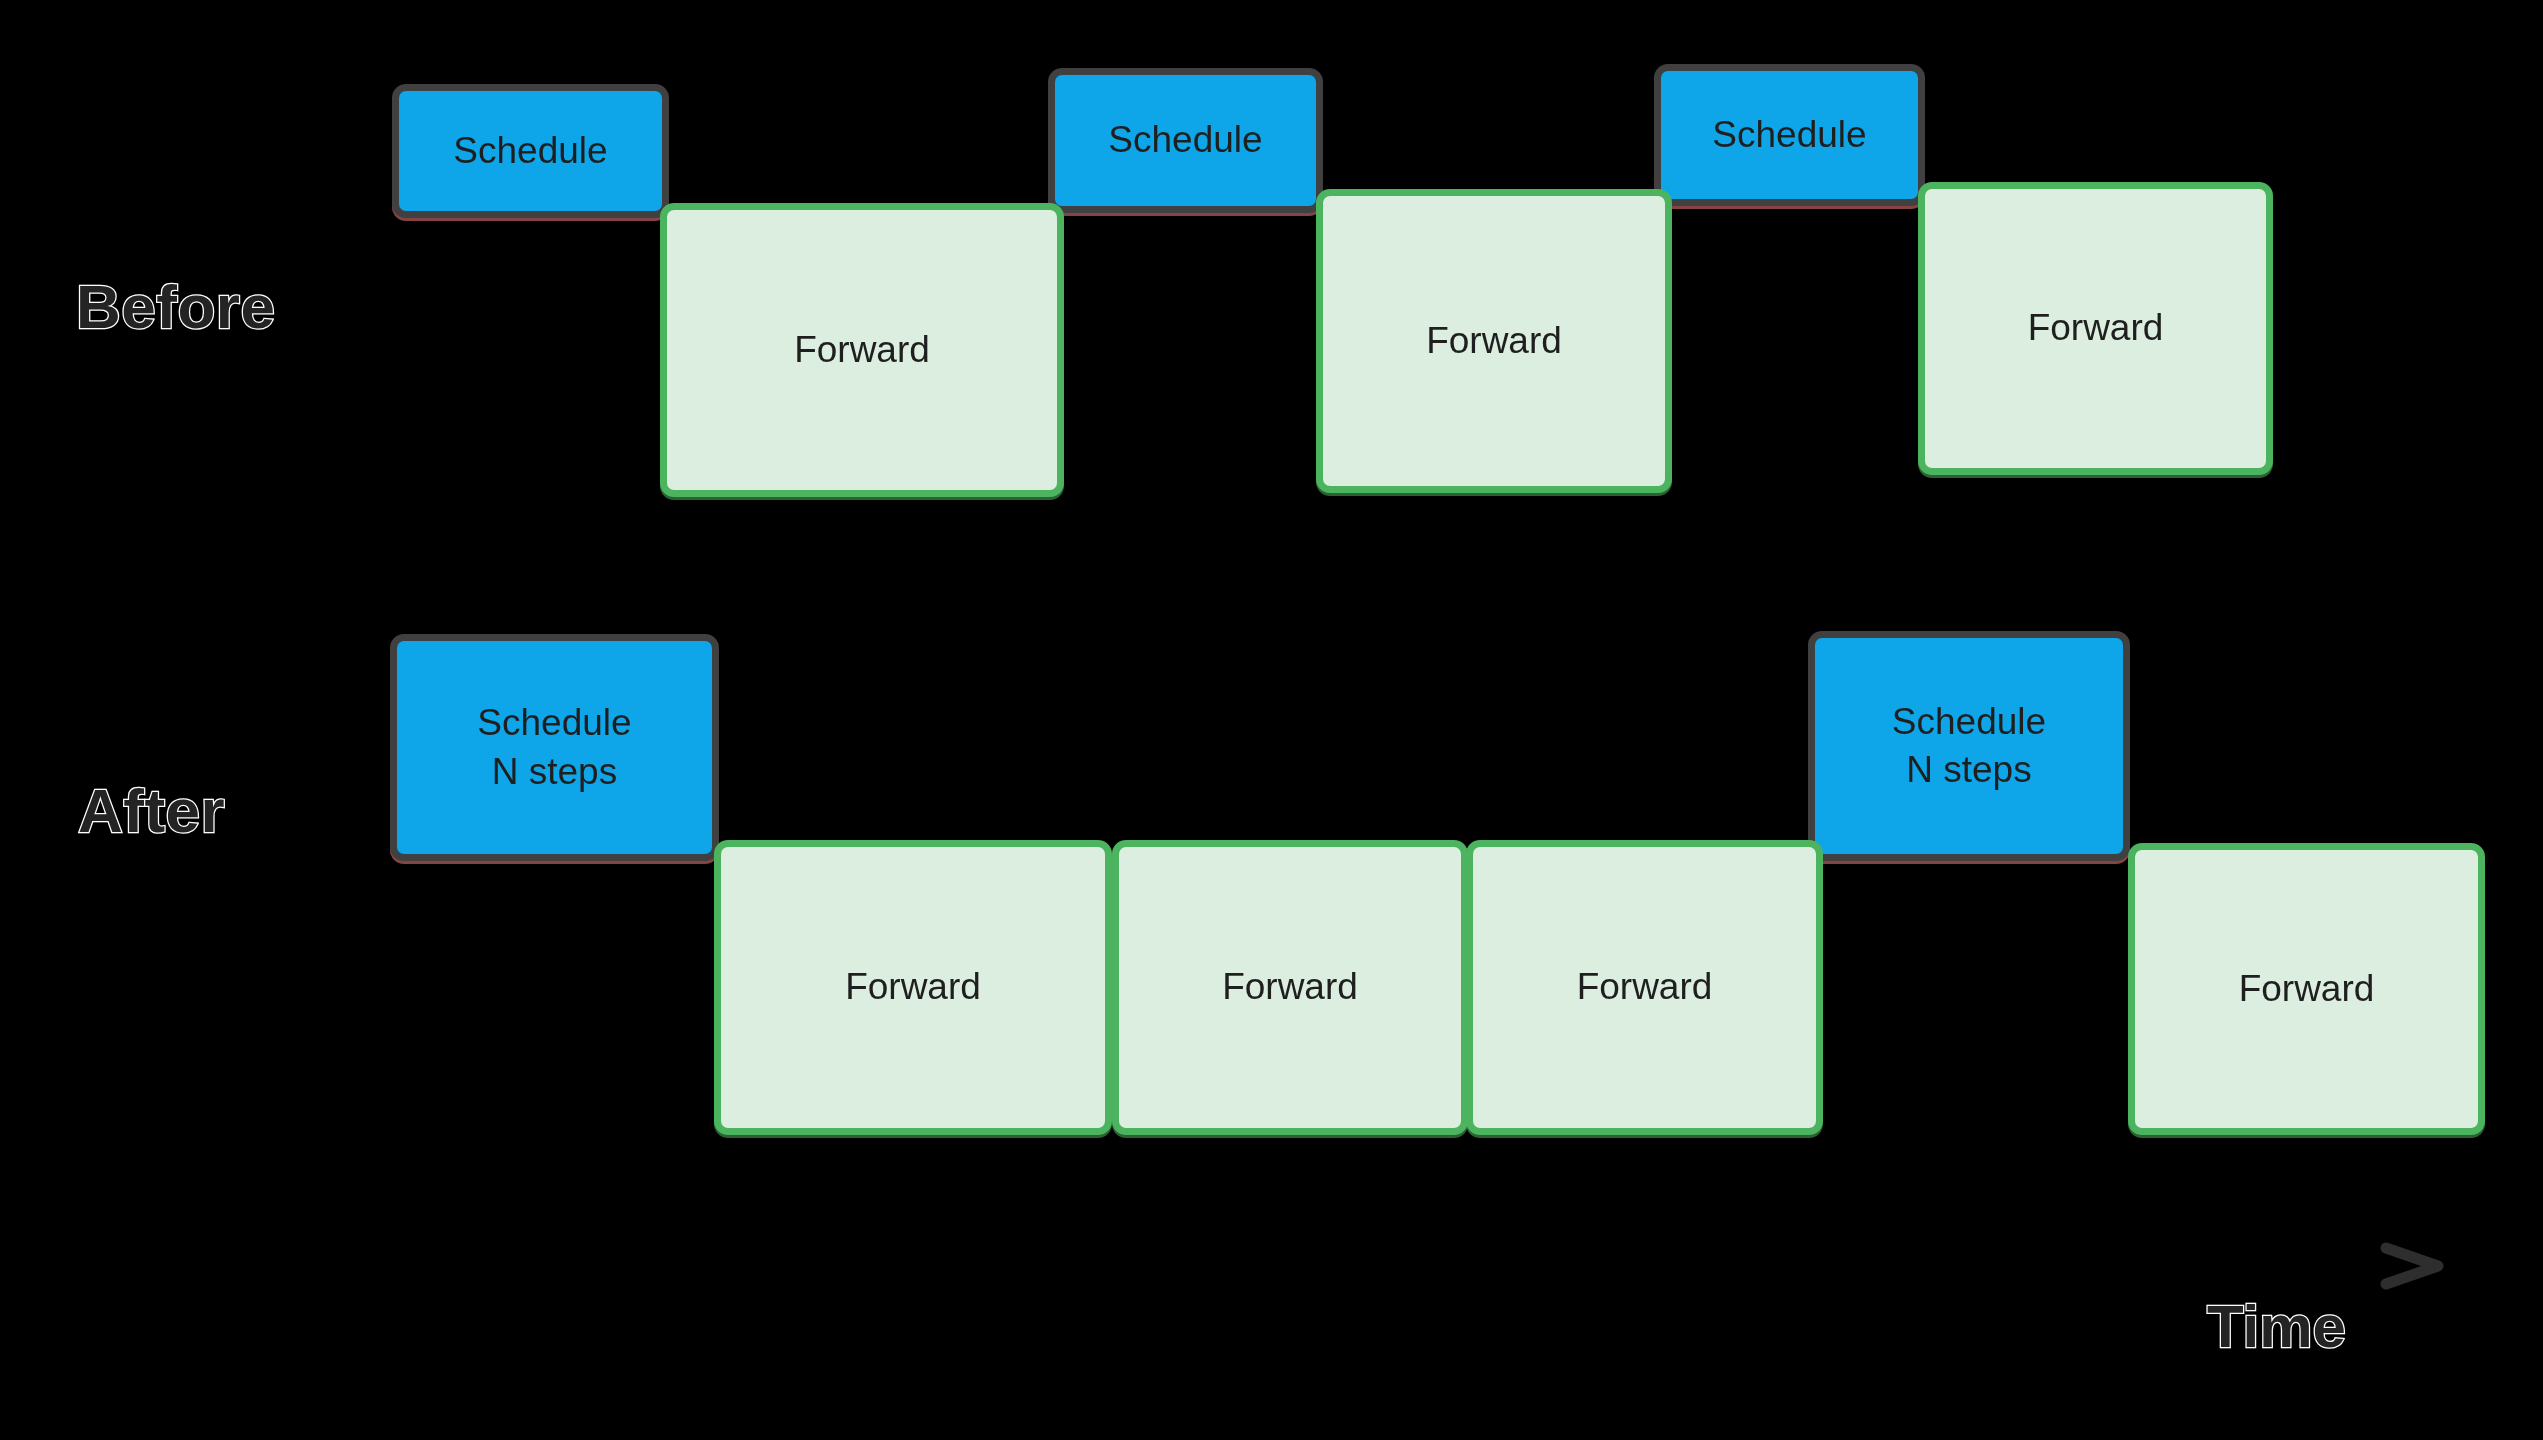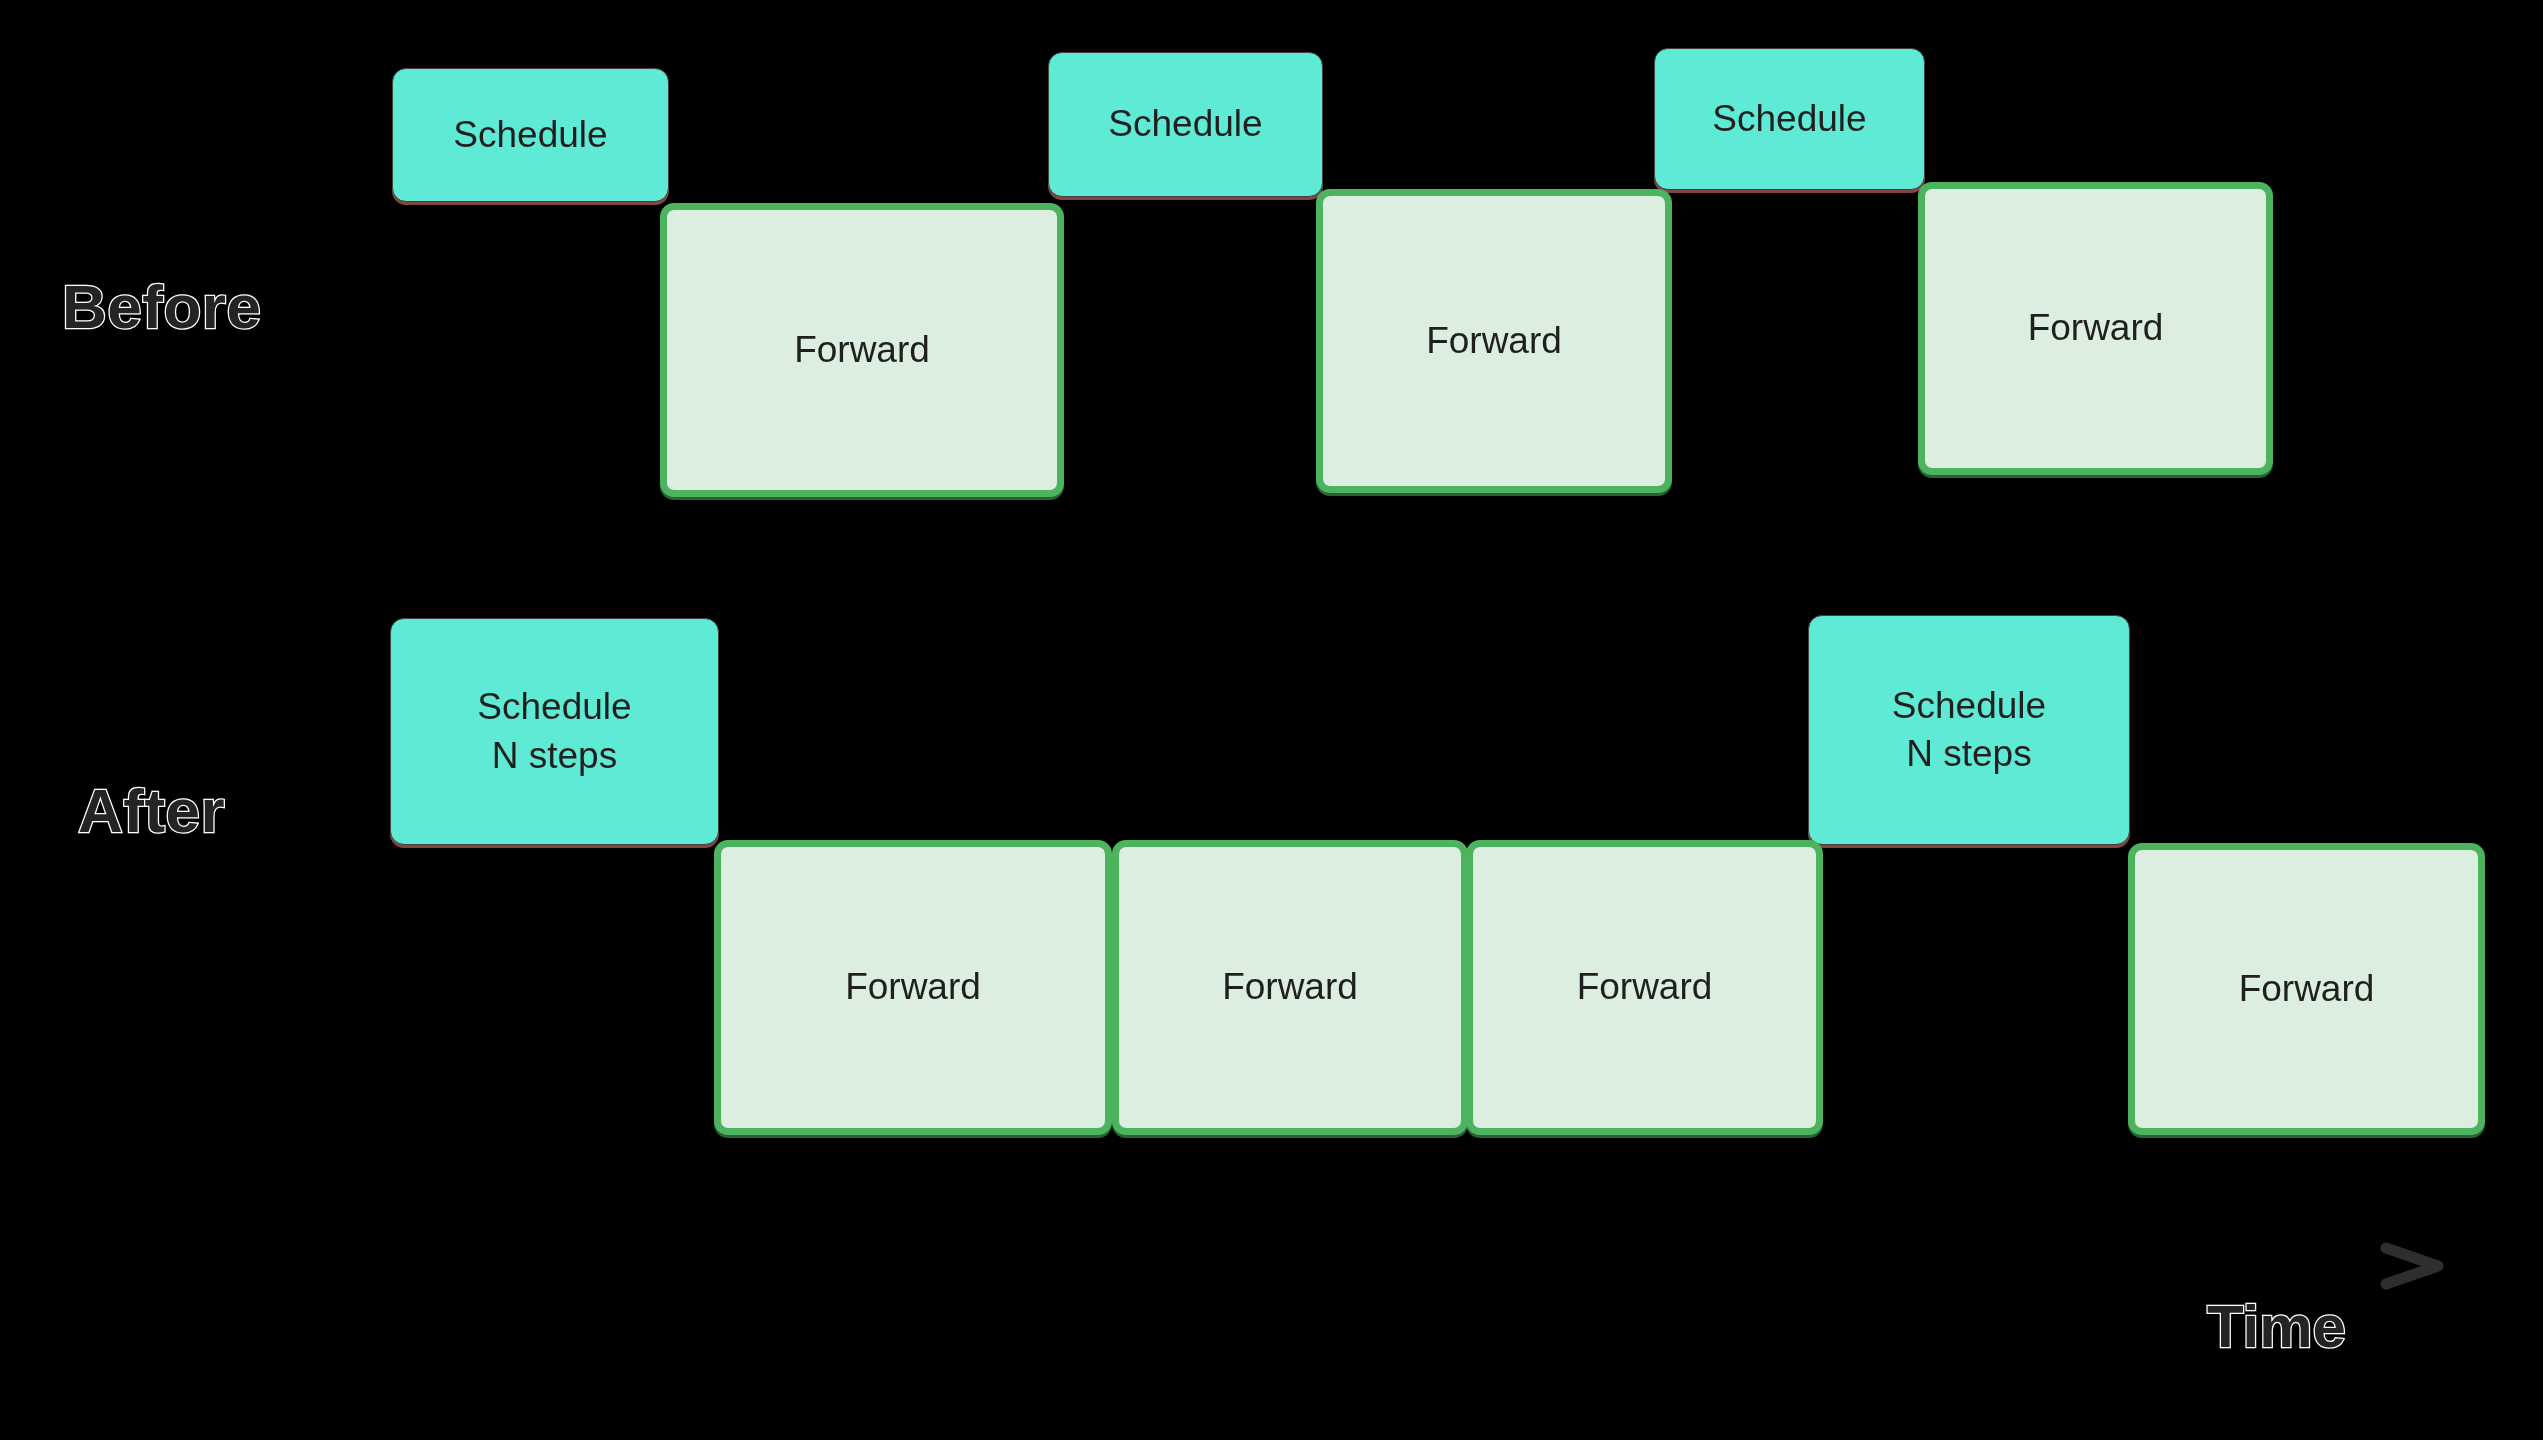--- a/index.html
+++ b/index.html
@@ -22,21 +22,21 @@
     font-size: 62px;
     font-weight: 700;
     letter-spacing: 0.5px;
     color: #242424;
     -webkit-text-stroke: 2.5px #ffffff;
     paint-order: stroke fill;
     white-space: nowrap;
     line-height: 1;
     user-select: none;
   }
-  #label-before { left: 62px;  top: 276px; }
+  #label-before { left: 76px;  top: 276px; }
   #label-after  { left: 78px;  top: 780px; }
 
   #label-time {
     position: absolute;
     left: 2207px;
     top: 1297px;
     font-size: 60px;
     font-weight: 700;
     color: #242424;
     -webkit-text-stroke: 2.5px #ffffff;
@@ -57,23 +57,24 @@
     border-radius: 14px;
     font-size: 37px;
     font-weight: 400;
     color: #1f1f1f;
     line-height: 1.30;
     white-space: pre-line;
     user-select: none;
   }
 
   .box-schedule {
-    background: #5eead4;
-    border: 1px solid #404040;
+    background: #0ea5e9;
+    border: 7px solid #404040;
     box-shadow: 0 3px 0 0 rgba(244,122,122,0.55);
+    margin-top: 16px;
   }
 
   .box-forward {
     background: #dbeedf;
     border: 7px solid #4cb35e;
     box-shadow: 0 3px 0 0 rgba(76,179,94,0.55);
   }
 
   
   #time-arrow {

